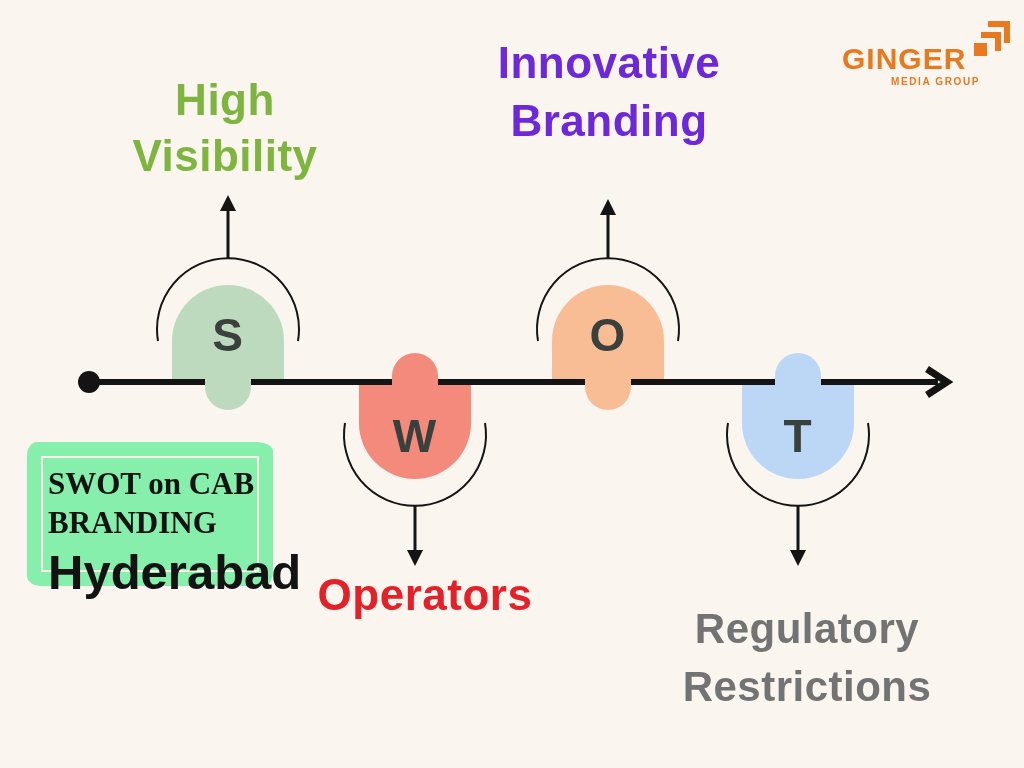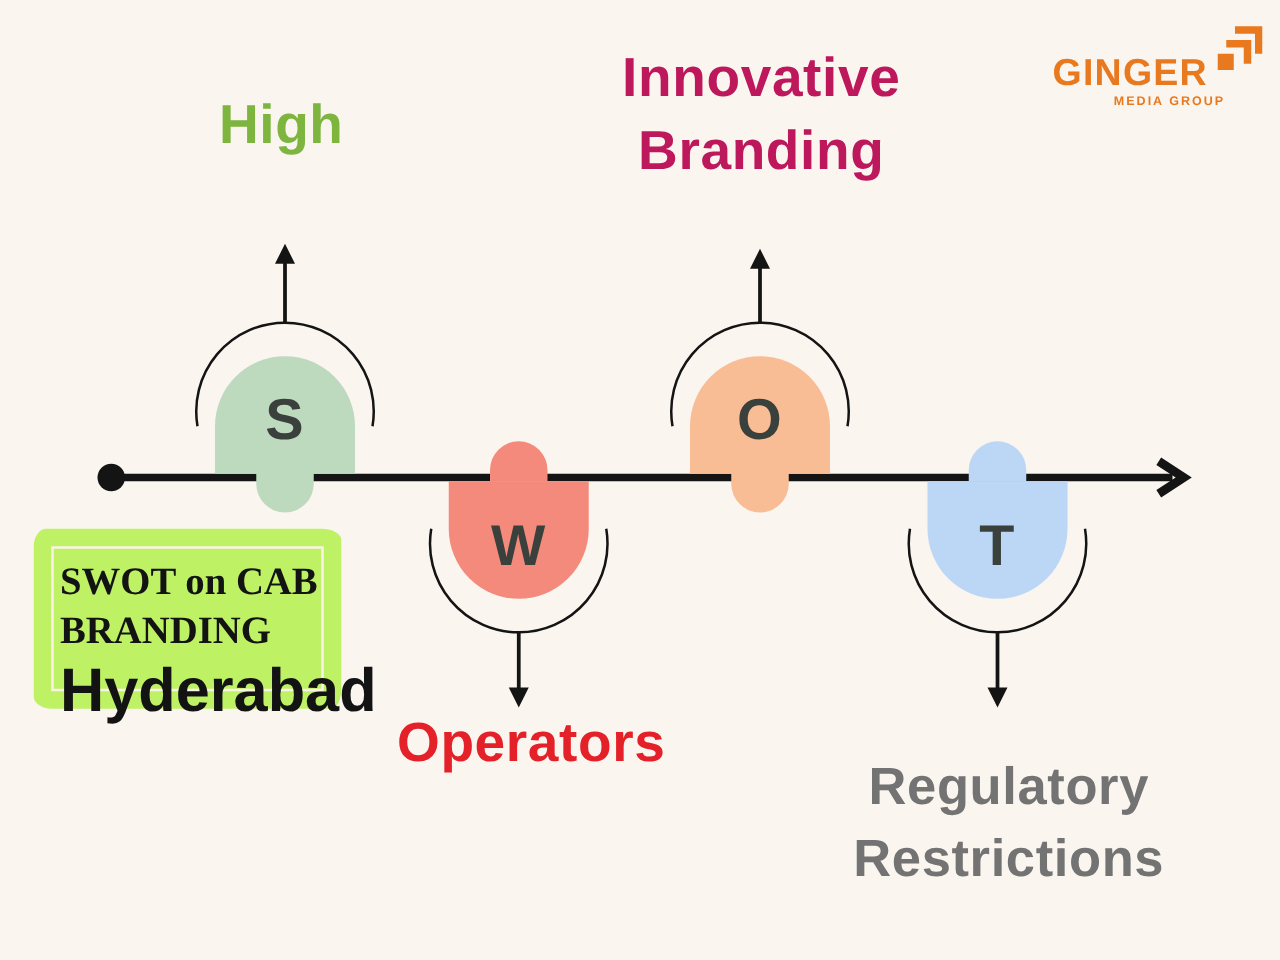--- a/index.html
+++ b/index.html
@@ -23,28 +23,28 @@
   .fill-s{background:#bdd9be;}
   .fill-w{background:#f48a7c;}
   .fill-o{background:#f9bd96;}
   .fill-t{background:#bcd6f6;}
 
   
   .label{
     position:absolute;text-align:center;font-weight:800;letter-spacing:.5px;
   }
   .lbl-s{left:60px;top:72px;width:330px;font-size:44px;line-height:56px;color:#7eb53f;}
-  .lbl-o{left:448px;top:34px;width:322px;font-size:44px;line-height:58px;color:#be185d;}
+  .lbl-o{left:448px;top:34px;width:322px;font-size:44px;line-height:58px;color:#6d28d9;}
   .lbl-w{left:262px;top:566px;width:326px;font-size:44px;line-height:57px;color:#e42128;}
   .lbl-t{left:642px;top:600px;width:330px;font-size:42px;line-height:58px;color:#737373;}
 
   
   .badge{
-    position:absolute;left:27px;top:423px;width:246px;height:144px;
-    background:#bef264;border-radius:10px 16px 8px 14px/14px 9px 16px 10px;
+    position:absolute;left:27px;top:442px;width:246px;height:144px;
+    background:#86efac;border-radius:10px 16px 8px 14px/14px 9px 16px 10px;
   }
   .badge::before{
     content:"";position:absolute;left:-7px;top:-5px;right:-4px;bottom:-9px;
     background:#f2671f;opacity:.45;border-radius:22px 10px 26px 12px/12px 26px 10px 20px;
     transform:rotate(-1.4deg);z-index:-1;
   }
   .badge::after{
     content:"";position:absolute;left:-3px;top:-8px;right:-8px;bottom:-4px;
     background:#f2671f;opacity:.35;border-radius:12px 24px 10px 26px/24px 12px 22px 10px;
     transform:rotate(1.2deg);z-index:-1;
@@ -114,20 +114,21 @@
   <div class="arch arch-up fill-o" style="left:552px;top:285px;"></div>
   <div class="bump bump-down fill-o" style="left:585px;top:378px;"></div>
   <div class="pill-letter" style="left:552px;top:312px;">O</div>
 
   <div class="arch arch-down fill-t" style="left:742px;top:385px;"></div>
   <div class="bump bump-up fill-t" style="left:775px;top:353px;"></div>
   <div class="pill-letter" style="left:742px;top:413px;">T</div>
 
   <div class="label lbl-s">
     <div>High</div>
+    <div>Visibility</div>
   </div>
 
   <div class="label lbl-o">
     <div>Innovative</div>
     <div>Branding</div>
   </div>
 
   <div class="label lbl-w">
     <div>Operators</div>
   </div>

